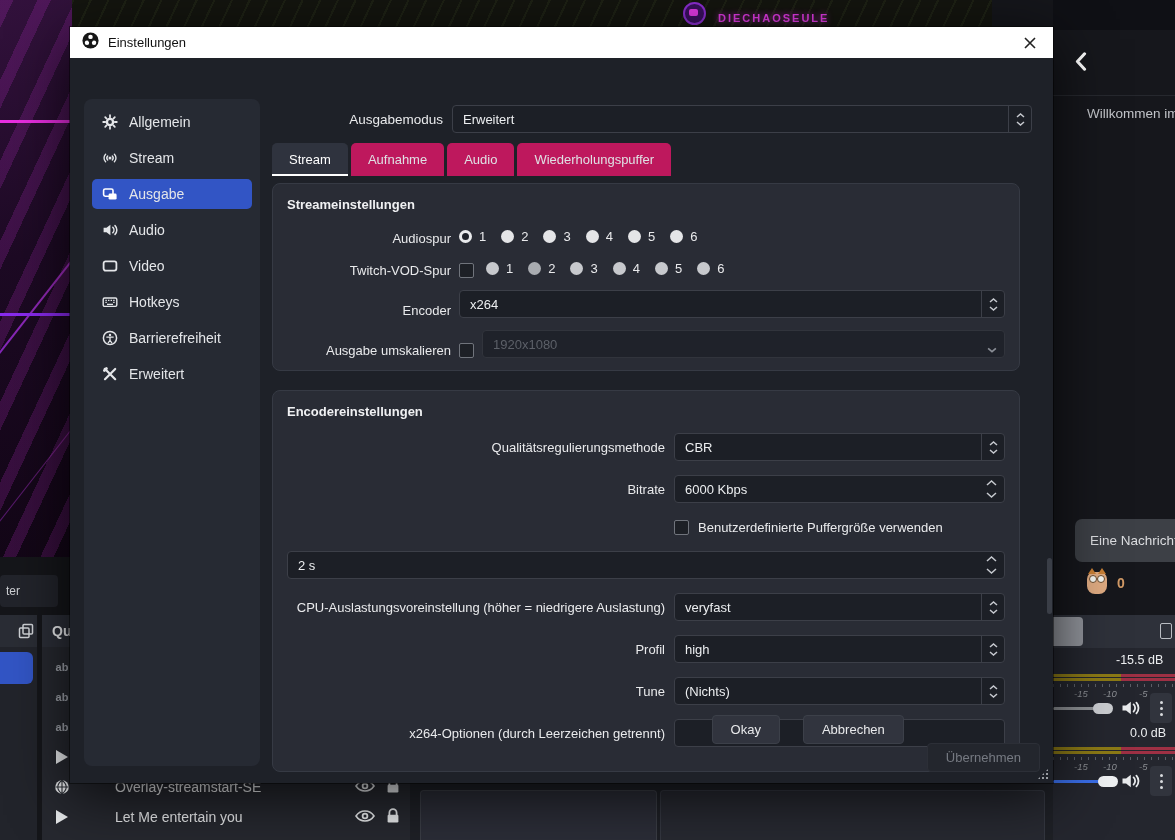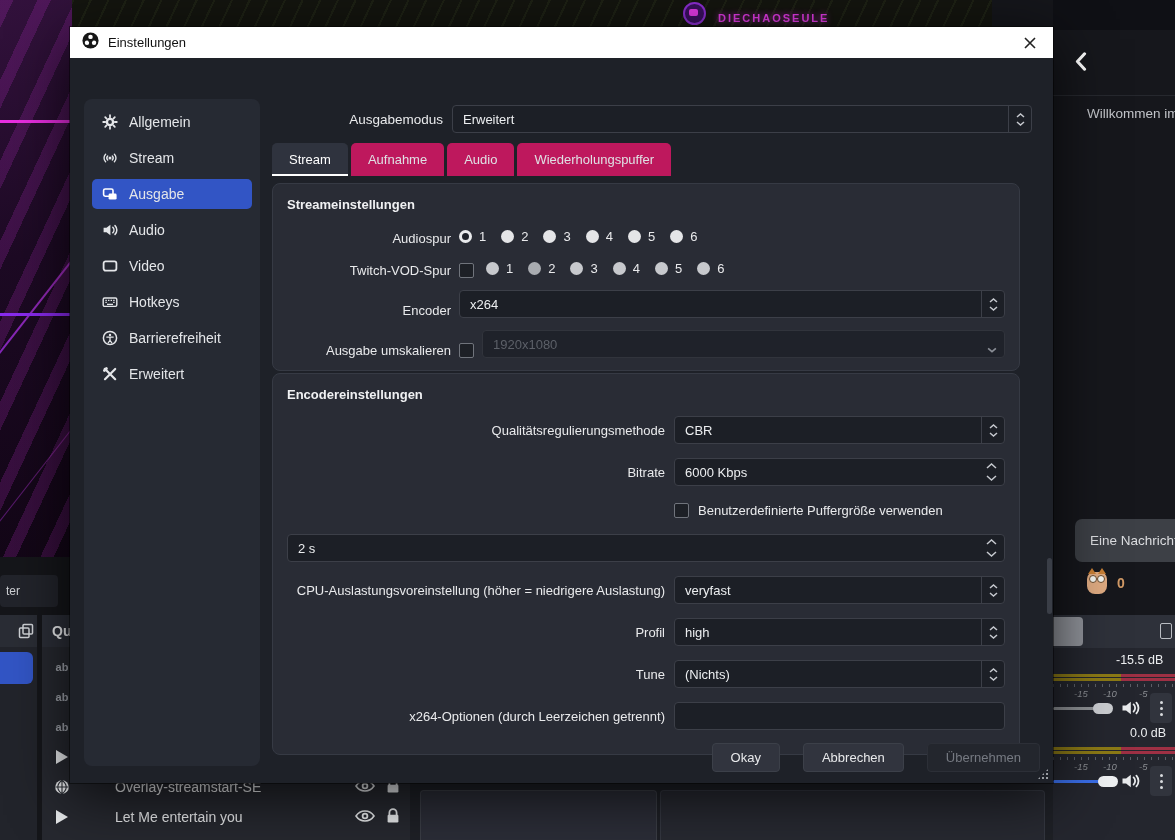--- a/index.html
+++ b/index.html
@@ -119,21 +119,21 @@
   .rdo{width:13px;height:13px;border-radius:50%;background:#e4e5e7;box-sizing:border-box;}
   .rdo.checked{background:#1f222a;border:3px solid #e9eaec;}
   .rdo.dis{background:#c7c9cd;}
   .rdo.dis-checked{background:#a9acb1;}
   .chk{width:15px;height:15px;border-radius:2px;border:1.5px solid #70747c;background:#1d2026;box-sizing:border-box;cursor:pointer;}
   .chk-row-label{color:#e9eaec;font-size:13px;margin-left:9px;}
   
   .footer{position:absolute;right:13px;bottom:11px;display:flex;gap:23px;}
   .btn{height:27px;padding:0 18px;background:#31343e;border:1px solid #3c4049;border-radius:4px;color:#e8e9eb;font-size:13px;
     display:flex;align-items:center;cursor:pointer;}
-  .btn.disabled{background:#23262d;border-color:#2c2f37;color:#767a82;cursor:default;}
+  .btn.disabled{background:#23262d;border-color:#2c2f37;color:#767a82;cursor:default;margin-top:28px;}
   .grip{position:absolute;right:4px;bottom:3px;width:12px;height:12px;
     background-image:radial-gradient(#9a9da3 1px, transparent 1.3px);background-size:4px 4px;
     clip-path:polygon(100% 0,100% 100%,0 100%);cursor:nwse-resize;}
   .scroll-nub{position:absolute;right:1px;top:500px;width:5px;height:56px;background:#3a3e47;border-radius:3px;cursor:pointer;}
   .play-tri{width:0;height:0;border-top:7px solid transparent;border-bottom:7px solid transparent;border-left:12px solid #e8eaec;}
 </style>
 </head>
 <body>
 
 <div id="canvas">
@@ -533,21 +533,21 @@
             <span>1920x1080</span>
             <span class="caret-down-only">
               <svg viewBox="0 0 9 5" width="10" height="6">
                   <path d="M1 1l3.5 3L8 1" stroke="#8a8e96" stroke-width="1.5" fill="none"></path>
                 </svg>
             </span>
           </div>
         </div>
       </div>
 
-      <div class="gb gb2" style="top:315px;height:382px;">
+      <div class="gb gb2" style="top:332px;height:382px;">
         <div class="gb-title">Encodereinstellungen</div>
 
         <div class="row">
           <div class="lbl w2">Qualitätsregulierungsmethode</div>
           <div class="combo">
             <span>CBR</span>
             <span class="spin">
               <svg viewBox="0 0 9 5" width="9" height="5">
                   <path d="M1 4l3.5-3L8 4" stroke="#c6c9cf" stroke-width="1.5" fill="none"></path>
                 </svg>

